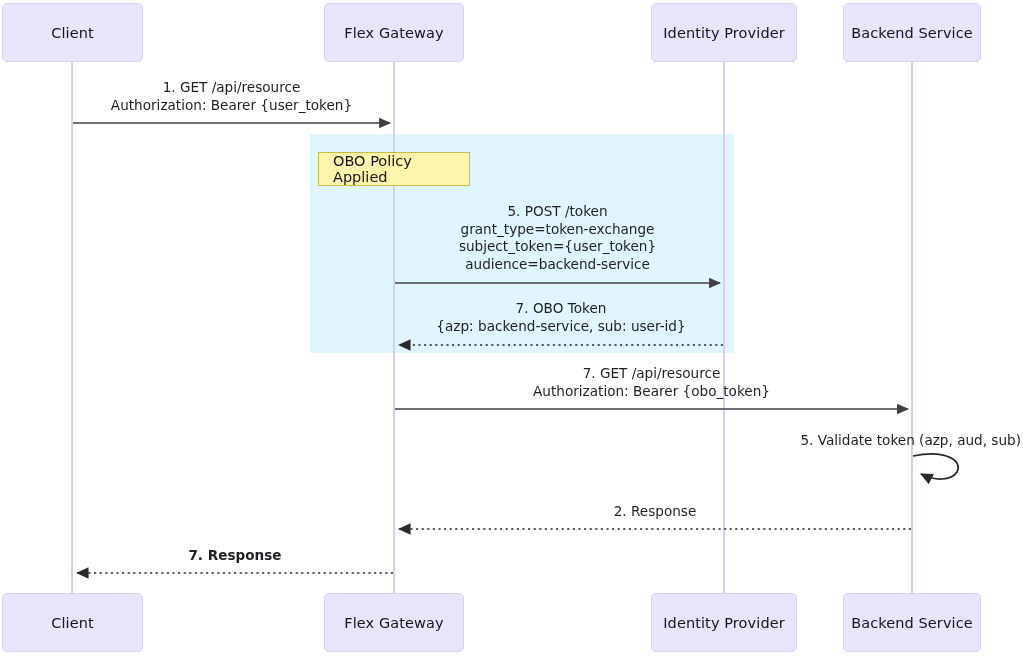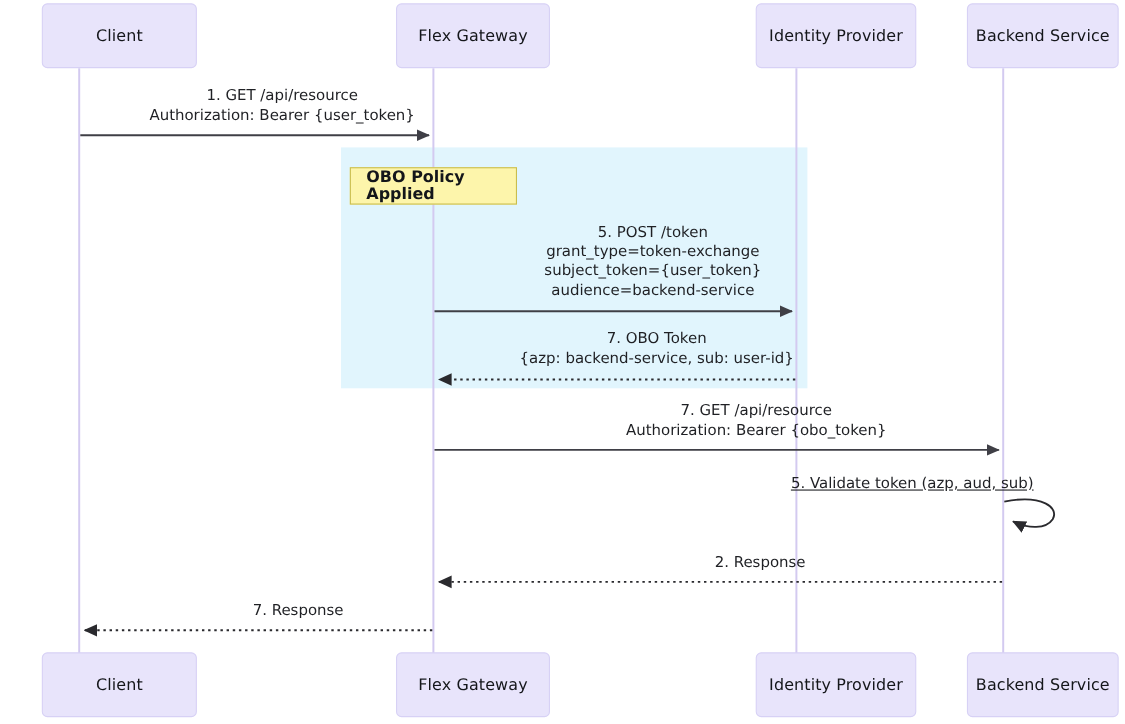--- a/index.html
+++ b/index.html
@@ -14,21 +14,20 @@
   #diagram-canvas {
     position: relative;
     width: 1023px;
     height: 658px;
     background: #ffffff;
     overflow: hidden;
   }
   .layer {
     position: absolute;
     inset: 0;
-    margin-left: 36px;
   }
   svg.diagram-svg {
     position: absolute;
     left: 0;
     top: 0;
     width: 1023px;
     height: 658px;
     overflow: visible;
   }
   .participant-box {
@@ -49,38 +48,36 @@
     position: absolute;
     box-sizing: border-box;
     background: #fdf5ab;
     border: 1.4px solid #c9bd4e;
     display: flex;
     align-items: center;
     justify-content: center;
     font-size: 14.5px;
     color: #14161a;
     padding: 0 14px;
-    font-weight: bold;
   }
   .region-highlight {
     position: absolute;
     background: #e1f5fd;
   }
   .msg-label {
     position: absolute;
     text-align: center;
     font-size: 13.6px;
     line-height: 17.5px;
     color: #1f2024;
     white-space: pre;
     user-select: none;
   }
   .msg-label.right-anchored {
-    text-align: left;
-    text-decoration: underline;
+    text-align: right;
   }
 </style>
 </head>
 <body>
 
 <div id="diagram-canvas">
 
   <div class="region-highlight" style="left:310px; top:134px; width:424px; height:219px;"></div>
 
   <svg class="diagram-svg" aria-hidden="true">
@@ -143,34 +140,34 @@
     <div class="participant-box" style="left:843px; top:593px; width:138px; height:59px;">
       <span>Backend Service</span>
     </div>
   </div>
 
   <div class="note-box" style="left:318px; top:152px; width:152px; height:34px;">
     <span>OBO Policy Applied</span>
   </div>
 
   <div class="layer">
-    <div class="msg-label" style="left:62px; top:79px; width:317px;">1. GET /api/resource
+    <div class="msg-label" style="left:73px; top:79px; width:317px;">1. GET /api/resource
 Authorization: Bearer {user_token}</div>
 
     <div class="msg-label" style="left:395px; top:203px; width:325px;">5. POST /token
 grant_type=token-exchange
 subject_token={user_token}
 audience=backend-service</div>
 
     <div class="msg-label" style="left:399px; top:300px; width:324px;">7. OBO Token
 {azp: backend-service, sub: user-id}</div>
 
     <div class="msg-label" style="left:395px; top:365px; width:513px;">7. GET /api/resource
 Authorization: Bearer {obo_token}</div>
 
     <div class="msg-label right-anchored" style="left:683px; top:432px; width:338px;">5. Validate token (azp, aud, sub)</div>
 
     <div class="msg-label" style="left:399px; top:503px; width:512px;">2. Response</div>
 
-    <div class="msg-label" style="left:77px; top:547px; width:316px;">7. Response</div>
+    <div class="msg-label" style="left:77px; top:547px; width:316px;font-weight:bold;">7. Response</div>
   </div>
 
 </div>
 
 </body></html>

